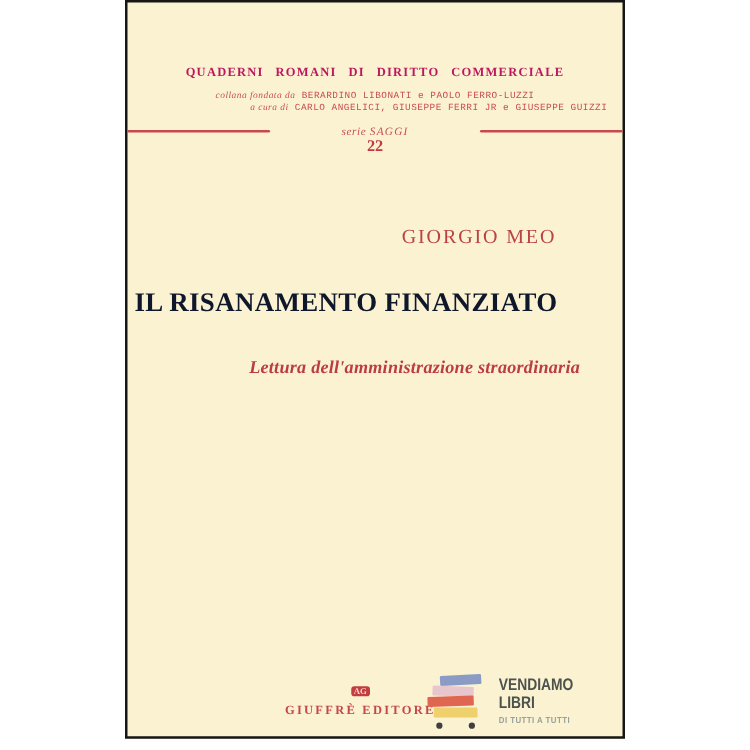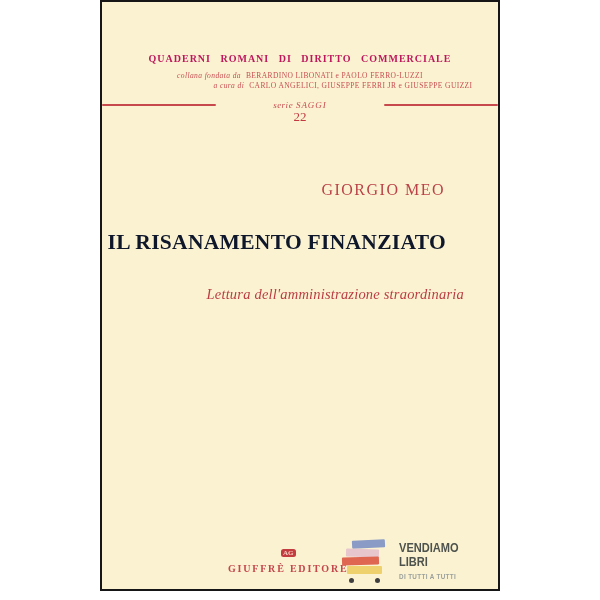--- a/index.html
+++ b/index.html
@@ -15,42 +15,42 @@
   .cover *{position:absolute;}
   .series-title{
     top:51px;left:0;width:100%;text-align:center;
     font-weight:bold;font-size:10px;letter-spacing:1px;word-spacing:6px;color:#be185d;
   }
   .small-line{
     left:0;width:100%;text-align:center;
     font-size:7.5px;letter-spacing:.4px;color:#c84f52;white-space:nowrap;
   }
   .small-line .prefix{position:static;font-style:italic;margin-right:5px;}
-  .small-line .names{position:static;}
+  .small-line .names{position:static;font-family:Liberation Mono, monospace;}
   .founders{top:69px;}
   .editors{top:79px;padding-left:43px;}
   .serie-row{
     top:97px;left:0;width:100%;height:12px;position:absolute;
     display:flex;align-items:center;justify-content:space-between;gap:9px;
   }
   .serie-row *{position:static;}
   .rule{width:114px;height:2px;background:#c8494d;border-radius:1px;}
   .serie-label{font-style:italic;font-size:9px;color:#c84f52;letter-spacing:.5px;white-space:nowrap;}
   .serie-label .serie-name{letter-spacing:1px;}
-  .volume{top:107px;left:0;width:100%;text-align:center;font-weight:normal;font-size:13px;color:#c23940;}
+  .volume{top:107px;left:0;width:100%;text-align:center;font-weight:bold;font-size:13px;color:#c23940;}
   .author{
     top:179px;right:53px;font-size:16px;letter-spacing:1.5px;color:#bb4248;white-space:nowrap;
   }
   .title-block{
     top:226px;right:52px;text-align:right;
     font-weight:bold;font-size:21.5px;line-height:28px;letter-spacing:.3px;color:#b4353e;white-space:nowrap;
   }
   .title-block div{position:static;}
   .subtitle{
-    top:284px;right:34px;font-weight:normal;font-style:italic;font-size:14.5px;
+    top:284px;right:34px;font-weight:bold;font-style:italic;font-size:14.5px;
     color:#bb3d43;white-space:nowrap;letter-spacing:.2px;
   }
   
   .imprint{
     top:547px;left:126px;height:19px;display:flex;align-items:center;gap:6px;flex-direction:column;
   }
   .imprint *{position:static;}
   .logo-square{
     width:15px;height:18px;background:#c23c40;border-radius:2.5px;
     display:flex;align-items:center;justify-content:center;

